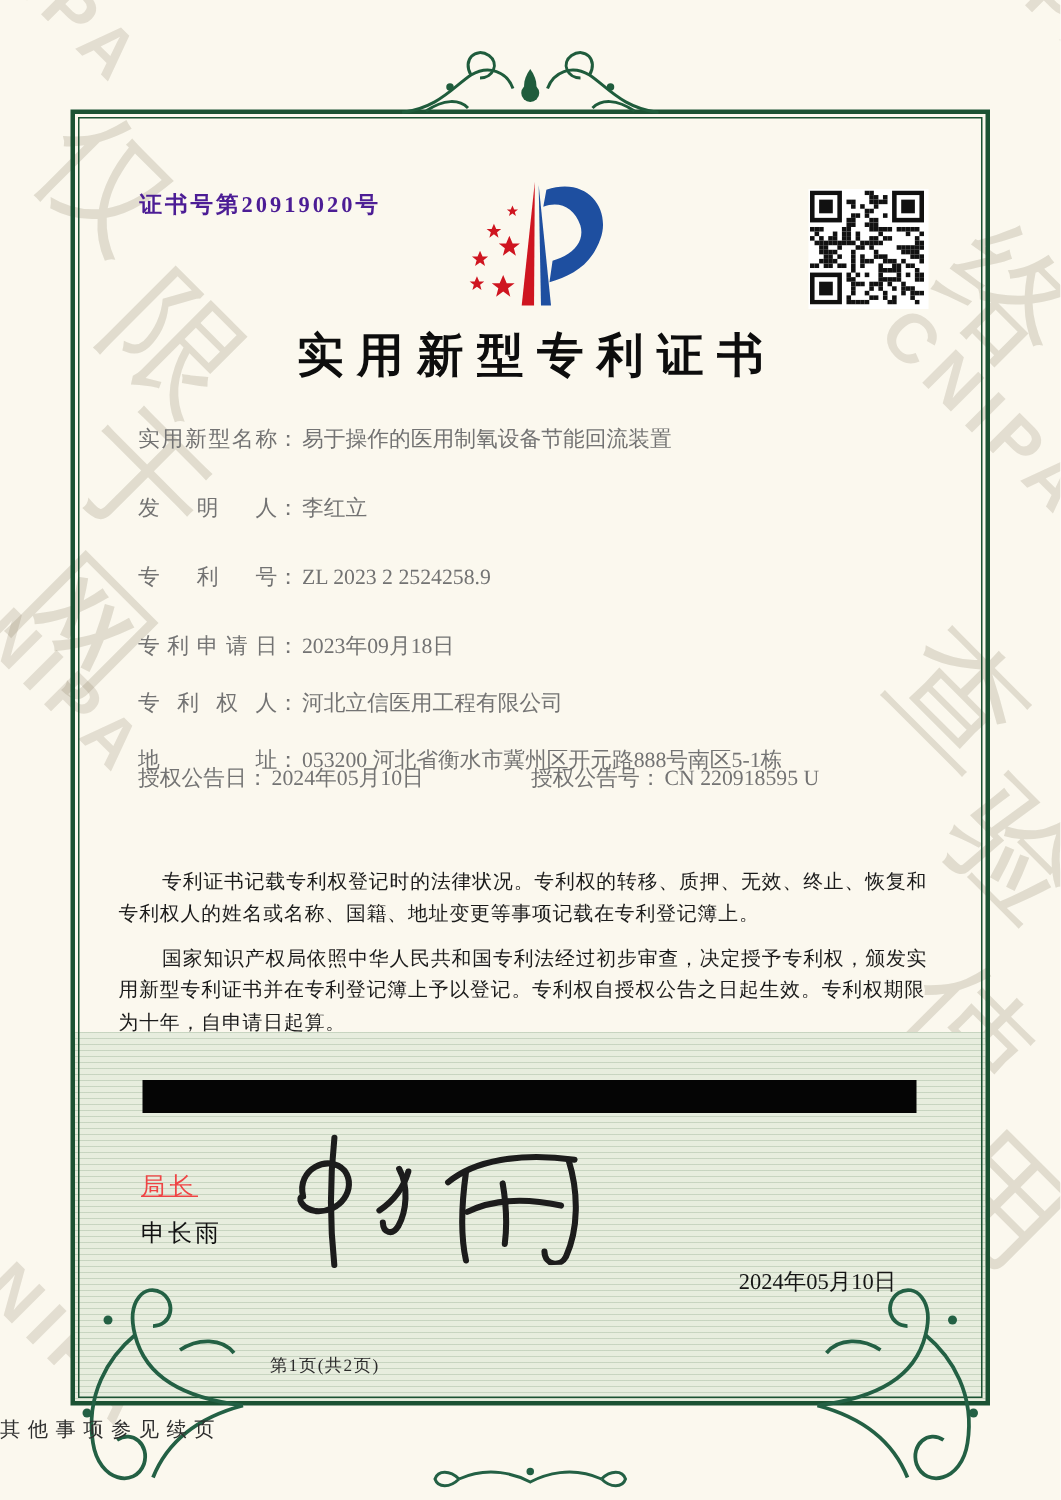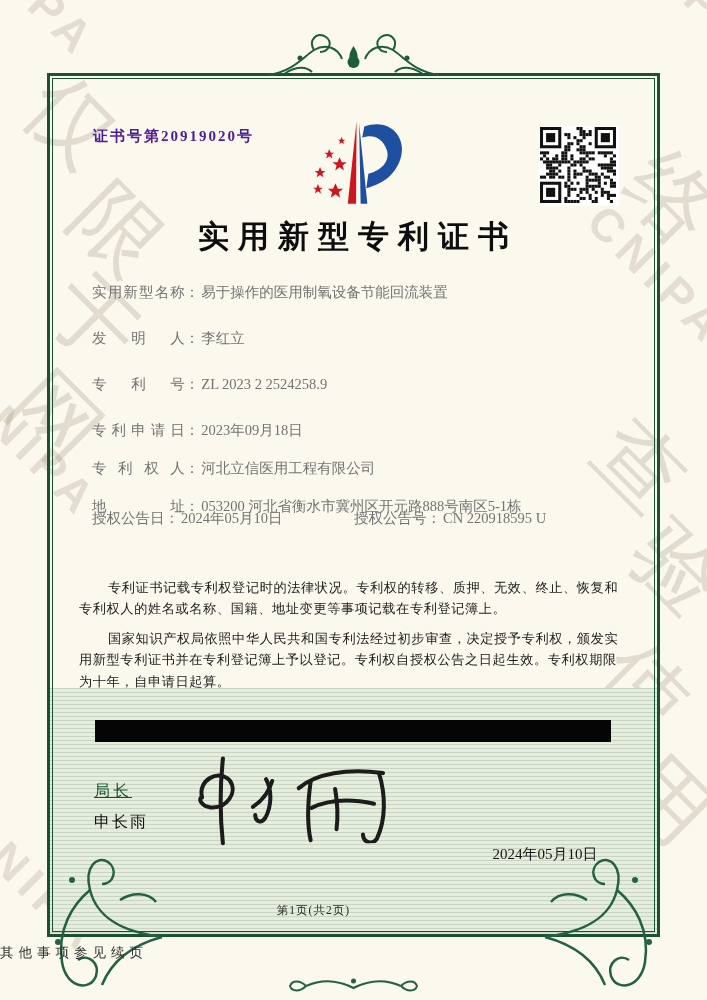--- a/index.html
+++ b/index.html
@@ -39,27 +39,27 @@
   .flabel{display:inline-block;width:6.4em;text-align:justify;text-align-last:justify;vertical-align:bottom;}
   .fcolon{margin-right:2px;}
   .grant-right{position:absolute;left:262px;top:0;}
 
   .paras{position:absolute;left:79px;top:577px;width:551px;font-size:13.2px;line-height:1.6;
          letter-spacing:0.6px;color:#1b1b1b;}
   .paras p{margin:0 0 9px 0;text-indent:2.2em;}
 
   .black-bar{position:absolute;left:95px;top:720px;width:516px;height:22px;background:#050505;}
 
-  .sig-role{position:absolute;left:94px;top:781px;font-size:16px;letter-spacing:3px;color:#14532d;text-decoration:underline;}
+  .sig-role{position:absolute;left:94px;top:781px;font-size:16px;letter-spacing:3px;color:#ef4444;text-decoration:underline;}
   .sig-name{position:absolute;left:94px;top:812px;font-size:16px;letter-spacing:2px;color:#111;}
   .signature{position:absolute;left:186px;top:750px;width:212px;height:96px;transform:rotate(-2deg);}
 
   .issue-date{position:absolute;left:455px;top:845px;width:180px;text-align:center;
               font-size:15px;color:#151515;}
-  .page-ind{position:absolute;left:180px;top:903px;width:170px;text-align:right;
+  .page-ind{position:absolute;left:180px;top:903px;width:170px;text-align:left;
             font-size:11.5px;letter-spacing:1px;color:#2a2a2a;}
   .footer-note{position:absolute;left:0;top:944px;width:707px;
                font-size:13.5px;letter-spacing:5px;color:#2e2e2e;}
 </style>
 </head>
 <body>
 
 <div class="page">
 
   <div class="wm-layer">

